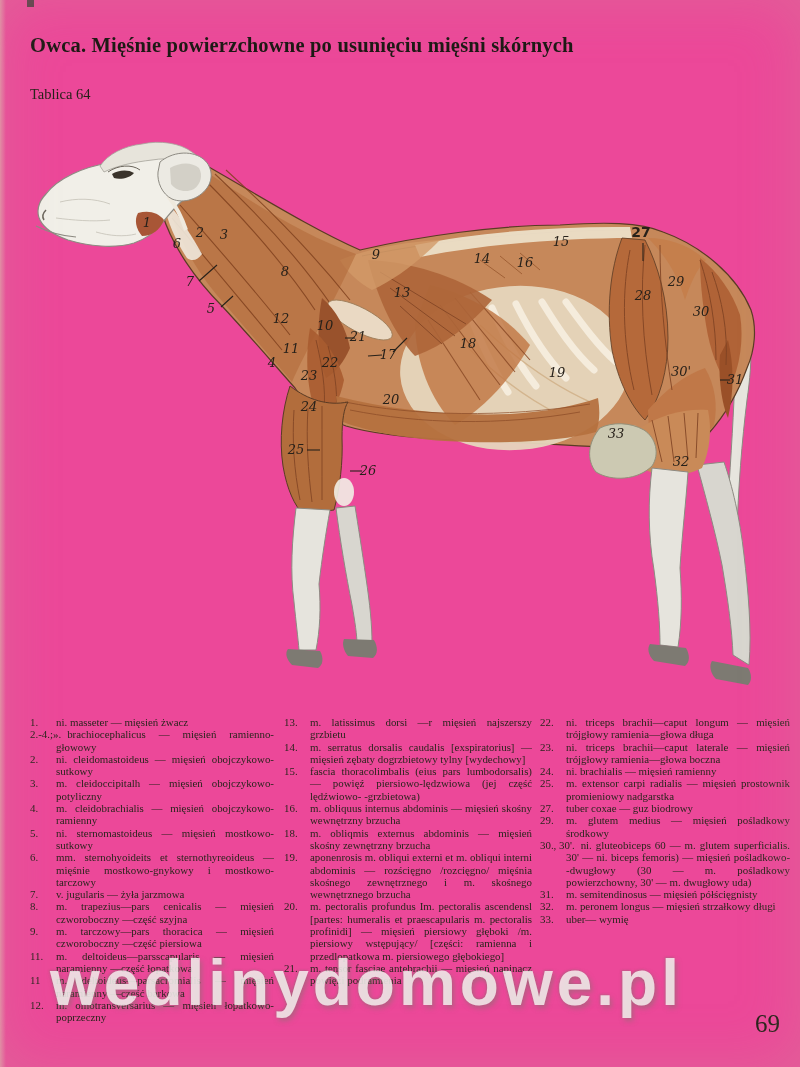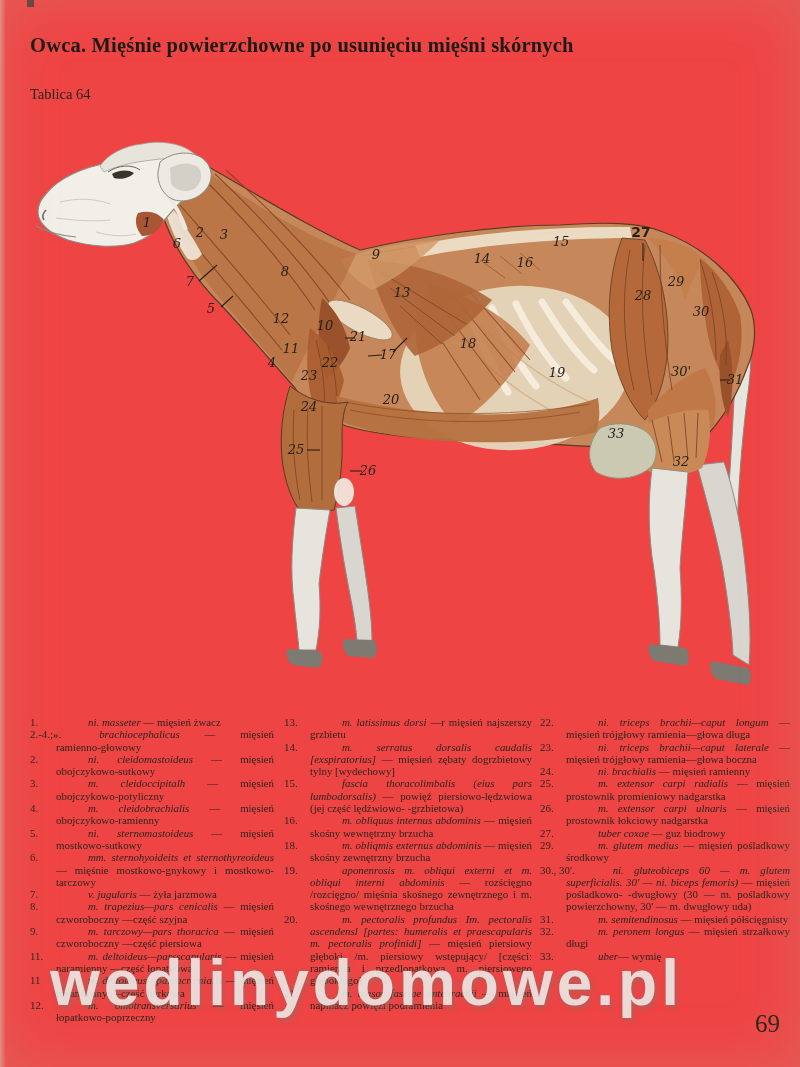--- a/index.html
+++ b/index.html
@@ -1,17 +1,17 @@
 <!DOCTYPE html>
 <html><head>
 <meta charset="utf-8">
 <style>
   html,body{margin:0;padding:0;background:#6b6b6b;}
   #page{position:relative;width:800px;height:1067px;margin:0 auto;
-        background:#ef4444;overflow:hidden;
+        background:#ec4899;overflow:hidden;
         font-family:"Liberation Serif","DejaVu Serif",serif;color:#262119;}
   #page::after{content:"";position:absolute;inset:0;pointer-events:none;
         box-shadow:inset 0 0 60px rgba(190,175,150,.25);}
   .edge-strip{position:absolute;left:0;top:0;width:6px;height:100%;
         background:linear-gradient(90deg,#e2bfb2,rgba(226,191,178,0));opacity:.55;}
   .corner-mark{position:absolute;left:27px;top:0;width:7px;height:7px;background:#3a3835;opacity:.8;}
   .title{position:absolute;left:30px;top:34px;width:720px;
         font-size:20.5px;font-weight:600;letter-spacing:.2px;color:#1c1914;}
   .table-label{position:absolute;left:30px;top:86px;font-size:14.5px;color:#262119;text-align:center;}
   .page-number{position:absolute;right:20px;top:1010px;font-size:25px;color:#262119;}
@@ -25,21 +25,21 @@
   .leader{stroke:#27211a;stroke-width:1.1;}
   
   #legend{position:absolute;left:0;top:716px;width:800px;font-size:10.9px;
         line-height:12.3px;color:#2a251d;}
   .col{position:absolute;top:0;text-align:justify;}
   #col-0{left:30px;width:244px;}
   #col-1{left:284px;width:248px;}
   #col-2{left:540px;width:250px;}
   .legend-item{padding-left:26px;text-indent:-26px;}
   .legend-item .num{display:inline-block;min-width:20px;text-indent:0;margin-right:6px;}
-  .legend-item .lat{font-style:italic;margin-left:32px;}
+  .legend-item .lat{}
 </style>
 </head>
 <body>
 
 <div id="page">
   <div class="edge-strip"></div>
   <div class="corner-mark"></div>
 
   <div class="title">Owca. Mięśnie powierzchowne po usunięciu mięśni skórnych</div>
   <div class="table-label">Tablica 64</div>
@@ -292,21 +292,20 @@
         <div class="legend-item"><span class="num">18.</span><span class="lat">m. obliqmis externus abdominis</span> — <span class="pol">mięsień skośny zewnętrzny brzucha</span></div>
         <div class="legend-item"><span class="num">19.</span><span class="lat">aponenrosis m. obliqui externi et m. obliqui interni abdominis</span> — <span class="pol">rozścięgno /rozcięgno/ mięśnia skośnego zewnętrznego i m. skośnego wewnętrznego brzucha</span></div>
         <div class="legend-item"><span class="num">20.</span><span class="lat">m. pectoralis profundus Im. pectoralis ascendensl [partes: humeralis et praescapularis m. pectoralis profinidi]</span> — <span class="pol">mięsień piersiowy głęboki /m. piersiowy wstępujący/ [części: ramienna i przedlopatkowa m. piersiowego głębokiego]</span></div>
         <div class="legend-item"><span class="num">21.</span><span class="lat">m. tensor fasciae antebrachii</span> — <span class="pol">mięsień napinacz powięzi podramienia</span></div>
       </div>
     <div class="col" id="col-2">
         <div class="legend-item"><span class="num">22.</span><span class="lat">ni. triceps brachii—caput longum</span> — <span class="pol">mięsień trójgłowy ramienia—głowa długa</span></div>
         <div class="legend-item"><span class="num">23.</span><span class="lat">ni. triceps brachii—caput laterale</span> — <span class="pol">mięsień trójgłowy ramienia—głowa boczna</span></div>
         <div class="legend-item"><span class="num">24.</span><span class="lat">ni. brachialis</span> — <span class="pol">mięsień ramienny</span></div>
         <div class="legend-item"><span class="num">25.</span><span class="lat">m. extensor carpi radialis</span> — <span class="pol">mięsień prostownik promieniowy nadgarstka</span></div>
-        <div class="legend-item"><span class="num">26.</span><span class="lat">m. extensor carpi ulnaris</span> — <span class="pol">mięsień prostownik łokciowy nadgarstka</span></div>
         <div class="legend-item"><span class="num">27.</span><span class="lat">tuber coxae</span> — <span class="pol">guz biodrowy</span></div>
         <div class="legend-item"><span class="num">29.</span><span class="lat">m. glutem medius</span> — <span class="pol">mięsień pośladkowy środkowy</span></div>
         <div class="legend-item"><span class="num">30., 30'.</span><span class="lat">ni. gluteobiceps 60 — m. glutem superficialis. 30' — ni. biceps femoris)</span> — <span class="pol">mięsień pośladkowo- -dwugłowy (30 — m. pośladkowy powierzchowny, 30' — m. dwugłowy uda)</span></div>
         <div class="legend-item"><span class="num">31.</span><span class="lat">m. semitendinosus</span> — <span class="pol">mięsień półścięgnisty</span></div>
         <div class="legend-item"><span class="num">32.</span><span class="lat">m. peronem longus</span> — <span class="pol">mięsień strzałkowy długi</span></div>
         <div class="legend-item"><span class="num">33.</span><span class="lat">uber</span>— <span class="pol">wymię</span></div>
       </div>
   </div>
 
   <div class="watermark">wedlinydomowe.pl</div>

